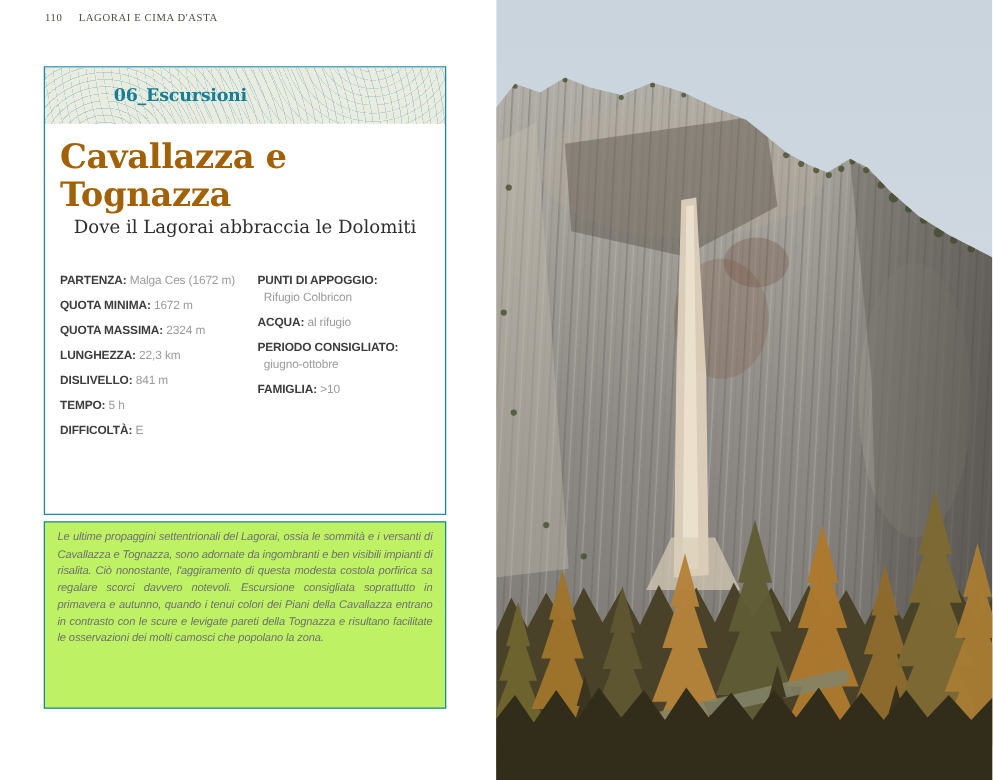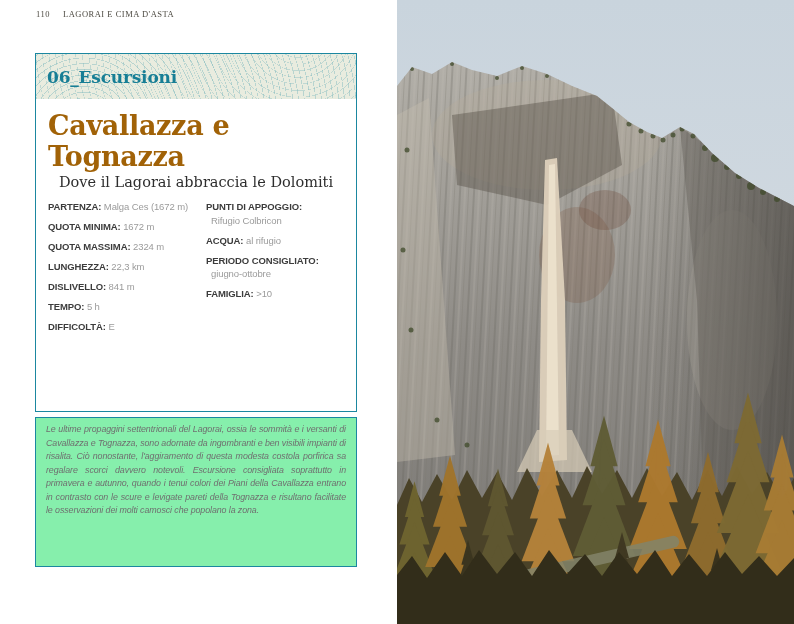--- a/index.html
+++ b/index.html
@@ -26,41 +26,41 @@
   }
   .kicker {
     height:45px; display:flex; align-items:center; padding-left:11px;
     background-color:#e9ecdf;
     background-image:
       repeating-radial-gradient(circle at 15% 160%, rgba(122,182,188,0) 0 5px, rgba(122,182,188,.45) 5px 5.7px),
       repeating-radial-gradient(circle at 82% -50%, rgba(122,182,188,0) 0 6px, rgba(122,182,188,.38) 6px 6.6px);
   }
   .kicker-title {
     font-family:"DejaVu Serif", serif; font-weight:bold;
-    font-size:17px; color:#177e95; letter-spacing:-.2px;
+    font-size:14px; color:#177e95; letter-spacing:-.2px;margin-left:44px;
   }
   .content { padding:11px 12px 0 12px; }
   .title {
     font-family:"DejaVu Serif", serif; font-weight:600;
     font-size:27px; color:#a16207; margin:0 0 2px 0; letter-spacing:-.3px;
   }
   .subtitle {
     font-family:"DejaVu Serif", serif; font-weight:400;
     font-size:14.5px; color:#2e2e2e; margin:0;text-align:center;
   }
-  .info { display:flex; margin-top:12px; }
+  .info { display:flex; margin-top:30px; }
   .col-l { width:158px; }
   .col-r { flex:1; }
   .info-row { margin-bottom:9.5px; font-size:9.5px; line-height:10.5px; letter-spacing:-.1px; }
   .lbl { font-weight:bold; color:#3c3c3c; }
   .val { color:#9b9b9b; }
   .stack .val { display:block; padding-left:5px; margin-top:3px; }
 
   .box2 {
-    margin-top:5px; border:1.5px solid #1b87a0; background:#86efac;
+    margin-top:5px; border:1.5px solid #1b87a0; background:#bef264;
     height:150px; padding:5px 10px; overflow:hidden;
   }
   .box2 p {
     margin:0; font-style:italic; font-size:8.9px; line-height:13.5px;
     color:#6f6f6f; text-align:justify; letter-spacing:-.1px;
   }
   .caption {
     margin-top:9px; text-align:right; font-style:italic;
     font-size:7.8px; color:#4e4e4e;
   }

